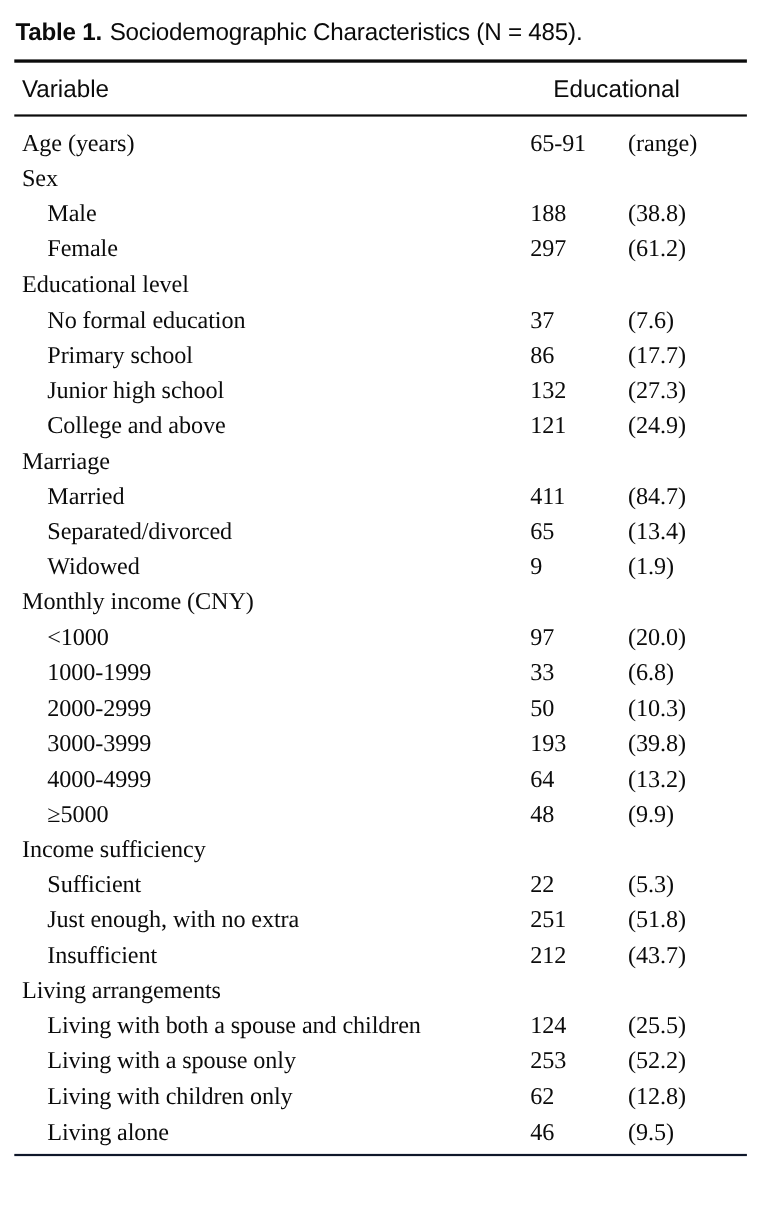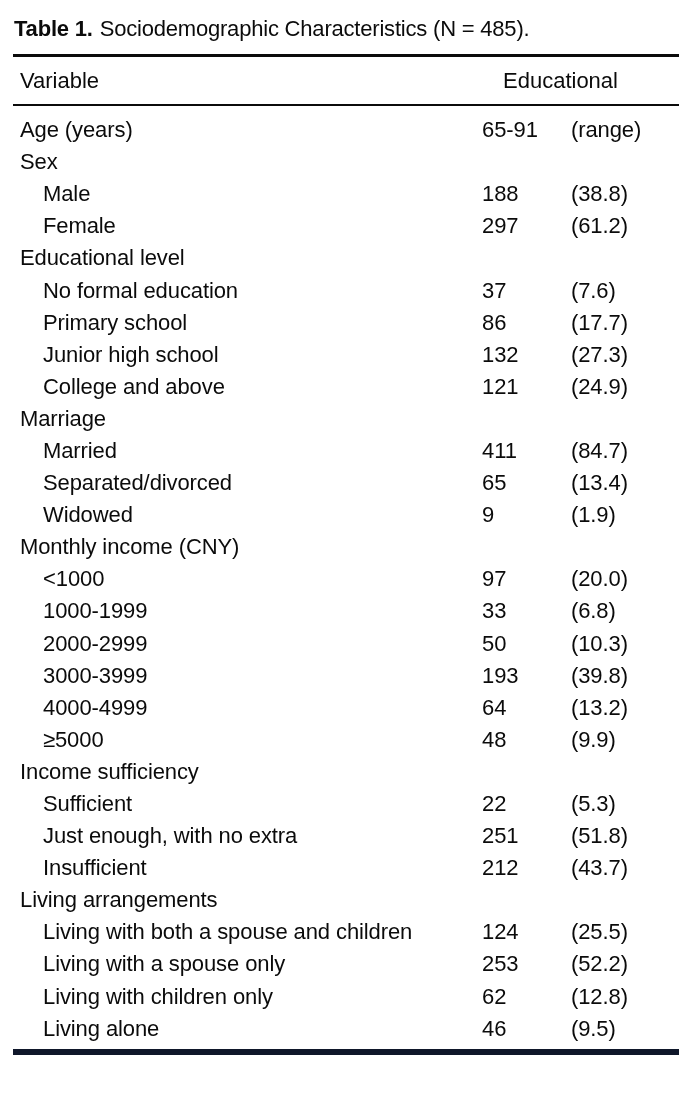--- a/index.html
+++ b/index.html
@@ -24,21 +24,21 @@
     margin: 4px 0 10px 1px;
     letter-spacing: -0.2px;
   }
   .title .title-label {
     font-weight: bold;
     margin-right: 7px;
   }
   .tbl {
     width: 666px;
     border-top: 3px solid #0b0b0b;
-    border-bottom: 6px solid #0f172a;
+    border-bottom: 2px solid #0f172a;
   }
   .thead {
     display: flex;
     align-items: center;
     height: 47px;
     border-bottom: 2px solid #0b0b0b;
     font-size: 22px;
   }
   .thead .var-head {
     flex: 1;
@@ -50,20 +50,21 @@
   .tbody {
     padding: 8px 0 4px 0;
   }
   .row {
     display: grid;
     grid-template-columns: 1fr 80px 117px;
     height: 32.1px;
     align-items: center;
     font-size: 22px;
     letter-spacing: -0.1px;
+    font-family: Liberation Serif, serif;
   }
   .row .lab {
     padding-left: 7px;
     white-space: nowrap;
   }
   .row.sub .lab {
     padding-left: 30px;
   }
   .row .num {
     text-align: left;

